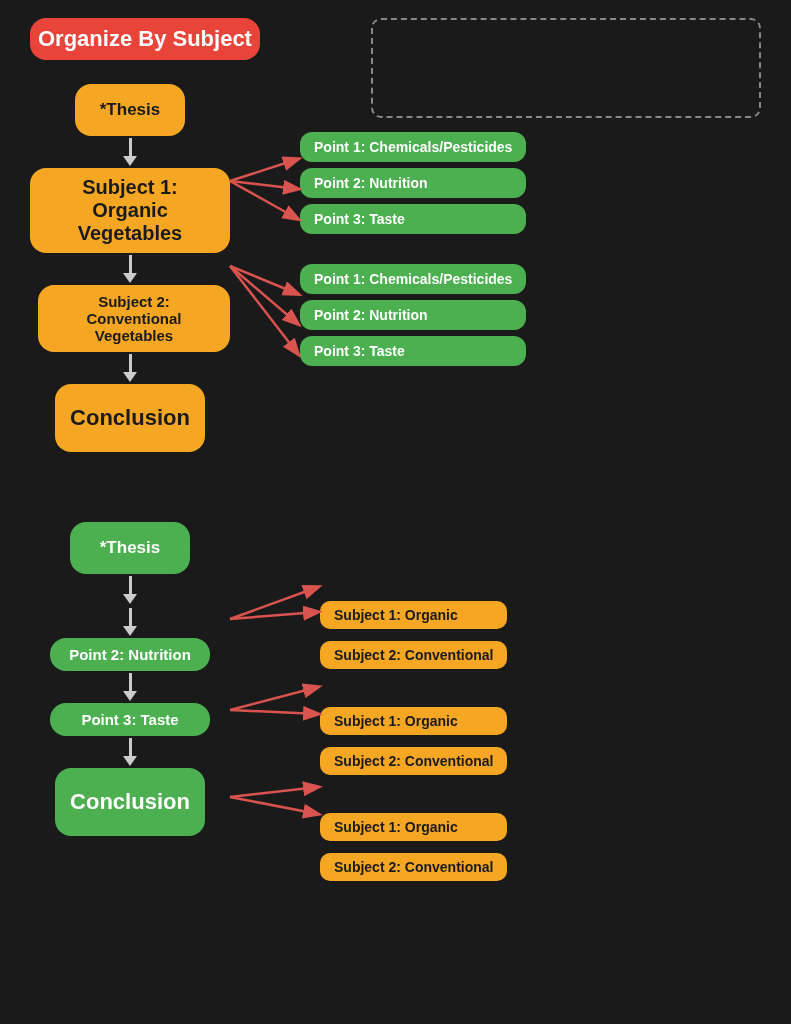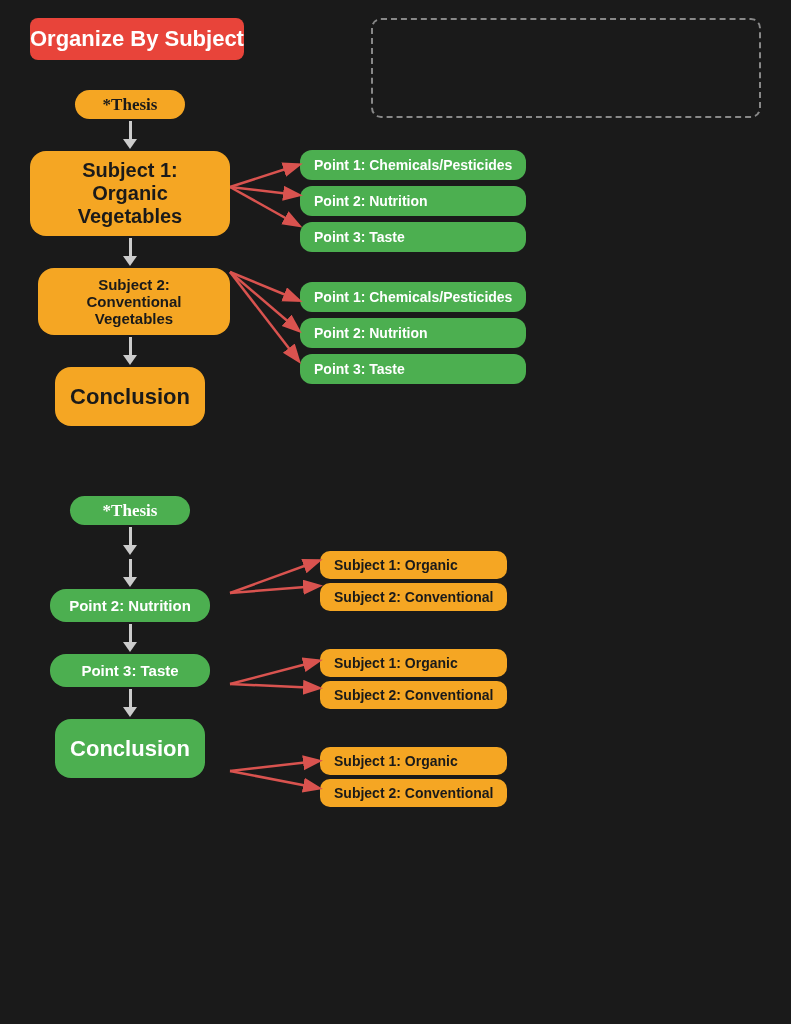--- a/index.html
+++ b/index.html
@@ -12,26 +12,26 @@
       overflow-x: hidden;
     }
 
     .section {
       position: relative;
       padding: 20px 30px;
     }
 
     .section-title {
       display: inline-block;
-      padding: 8px 0;
-      border-radius: 8px;
+      padding: 8px 8px;
+      border-radius: 16px;
       font-size: 22px;
       font-weight: bold;
       color: white;
-      margin-bottom: 20px;
+      margin-bottom: 14px;
     }
 
     .section-title.red { background: #e8443a; }
 
     .dashed-box {
       position: absolute;
       top: 18px;
       right: 30px;
       width: 390px;
       height: 100px;
@@ -114,42 +114,42 @@
       display: flex;
       flex-direction: column;
       align-items: center;
       width: 200px;
       margin-top: 10px;
     }
 
     .right-pair {
       display: flex;
       flex-direction: column;
-      gap: 4px;
+      gap: 12px;
+      margin-top: 24px;
     }
 
     .right-pair-node {
       background: #f5a623;
       color: #1a1a1a;
       border-radius: 10px;
       padding: 6px 14px;
       font-weight: bold;
       font-size: 14px;
       white-space: nowrap;
     }
 
     .node-thesis {
       min-width: 110px;
-      height: 29px;
-      font-family: Liberation Serif, serif;
+      height: 52px;
     }
 
     .node-conclusion {
       min-width: 150px;
-      height: 59px;
+      height: 68px;
       font-size: 22px;
     }
 
     .section1-wrapper {
       position: relative;
       margin-bottom: 10px;
     }
     .section2-wrapper {
       position: relative;
     }
@@ -182,21 +182,21 @@
       <div class="node orange" style="min-width:160px; font-size:15px; text-align:center;margin-left:8px;">Subject 2: Conventional Vegetables</div>
 
       <div class="arrow-down">
         <div class="shaft"></div>
         <div class="head"></div>
       </div>
 
       <div class="node orange node-conclusion">Conclusion</div>
     </div>
 
-    <div style="position:absolute; left:270px; top:60px;">
+    <div style="position:absolute; left:270px; top:48px;">
 
       <div class="right-group" style="margin-bottom:30px;">
         <div class="right-node">Point 1: Chemicals/Pesticides</div>
         <div class="right-node">Point 2: Nutrition</div>
         <div class="right-node">Point 3: Taste</div>
       </div>
 
       <div class="right-group" style="margin-top:28px;">
         <div class="right-node">Point 1: Chemicals/Pesticides</div>
         <div class="right-node">Point 2: Nutrition</div>

